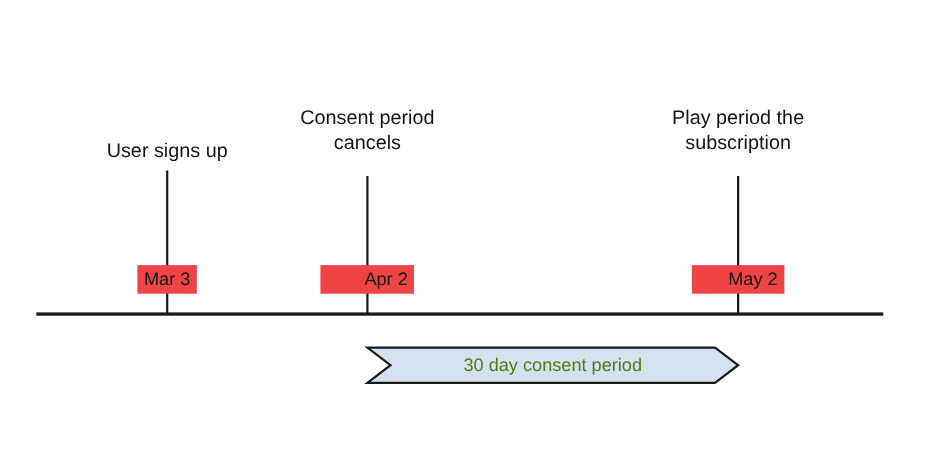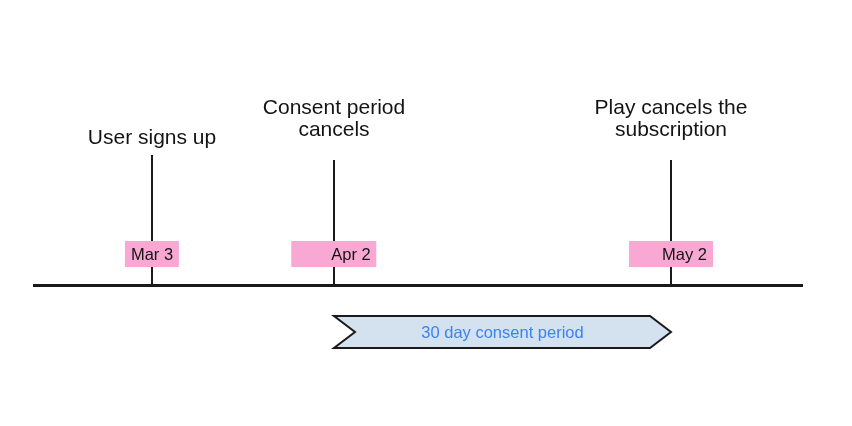--- a/index.html
+++ b/index.html
@@ -39,29 +39,29 @@
   .tick {
     position: absolute;
     width: 2px;
     background: #1a1a1a;
     left: -1px;
   }
   .event-label {
     position: absolute;
     transform: translateX(-50%);
     text-align: center;
-    font-size: 21px;
+    font-size: 18px;
     line-height: 22px;
     color: #141414;
     white-space: nowrap;
   }
   .date-chip {
     position: absolute;
     transform: translateX(-50%);
-    background: #f9a8d4;
+    background: #ef4444;
     color: #141414;
     font-size: 16.5px;
     line-height: 22px;
     padding: 2px 6px;
     white-space: nowrap;
   }
 
   
   .banner {
     position: absolute;
@@ -79,21 +79,21 @@
   .banner-text {
     position: absolute;
     left: 0;
     top: 0;
     width: 100%;
     height: 100%;
     display: flex;
     align-items: center;
     justify-content: center;
     font-size: 16.5px;
-    color: #3b82f6;
+    color: #4d7c0f;
     white-space: nowrap;
     pointer-events: none;
   }
 </style>
 </head>
 <body>
 
 <div id="canvas">
 
   <div class="axis-line"></div>
@@ -109,21 +109,21 @@
     <div class="event-label" style="top:96px;">
       <div>Consent period</div>
       <div>cancels</div>
     </div>
     <div class="date-chip" style="top:241px;padding-left:40px;">Apr 2</div>
   </div>
 
   <div class="event" style="left:671px;">
     <div class="tick" style="top:160px; height:126px;"></div>
     <div class="event-label" style="top:96px;">
-      <div>Play cancels the</div>
+      <div>Play period the</div>
       <div>subscription</div>
     </div>
     <div class="date-chip" style="top:241px;padding-left:33px;">May 2</div>
   </div>
 
   <div class="banner">
     <svg viewBox="0 0 339 34" preserveAspectRatio="none">
       <polygon points="1,1 317,1 338,17 317,33 1,33 22,17" fill="#d4e2f0" stroke="#1a1a1a" stroke-width="2" stroke-linejoin="miter" vector-effect="non-scaling-stroke"></polygon>
     </svg>
     <div class="banner-text">

